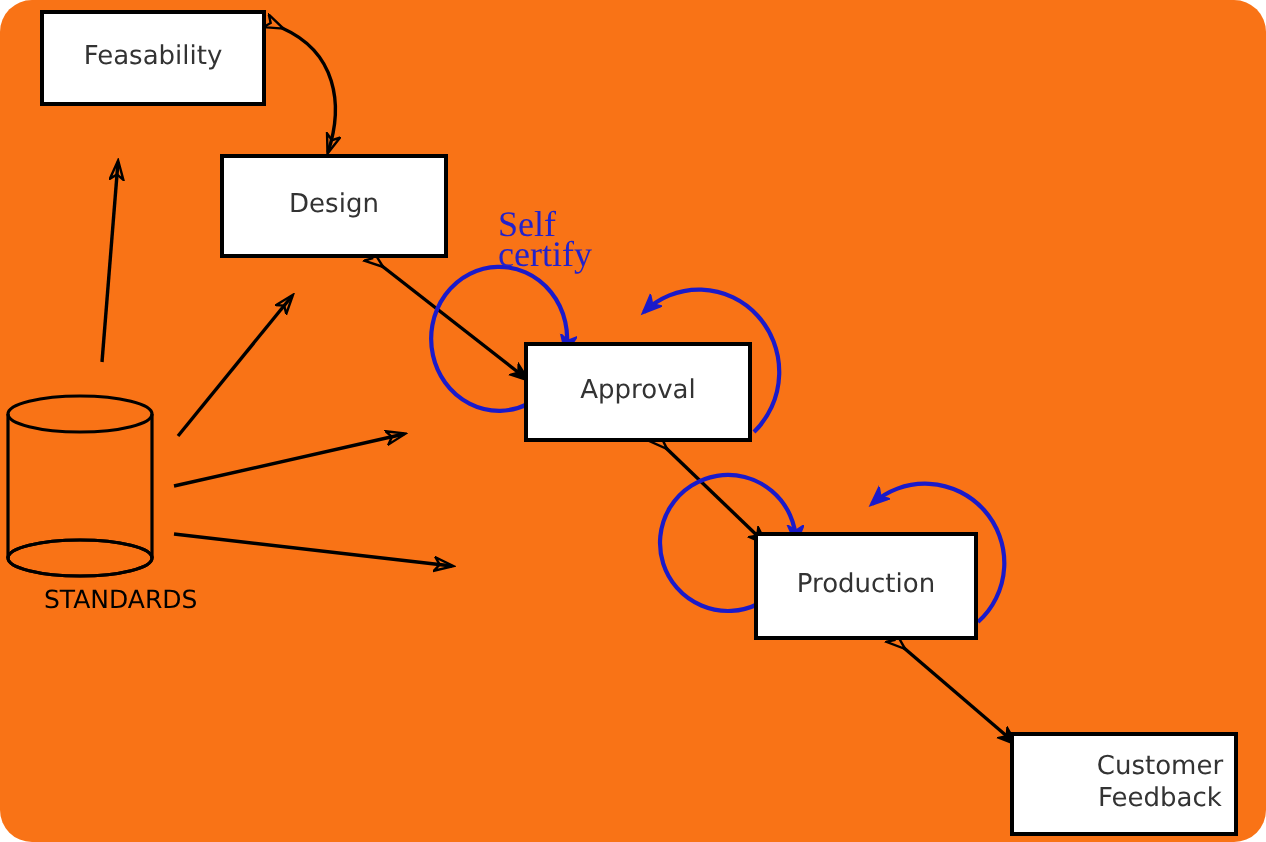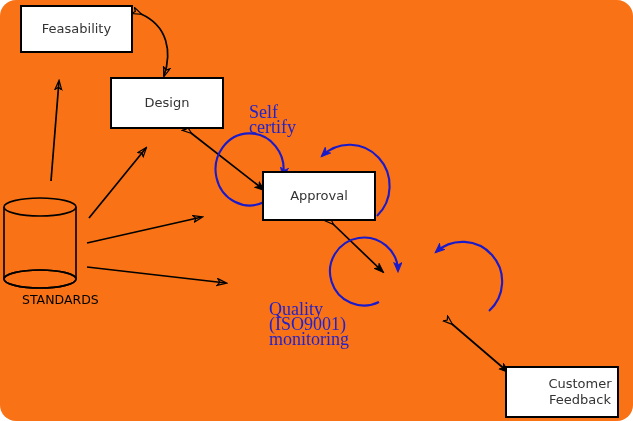--- a/index.html
+++ b/index.html
@@ -140,30 +140,30 @@
   </div>
 
   <div class="node-box" style="left:110px; top:77px; width:114px; height:52px;">
     <span class="node-label">Design</span>
   </div>
 
   <div class="node-box" style="left:262px; top:171px; width:114px; height:50px;">
     <span class="node-label">Approval</span>
   </div>
 
+  <div class="node-box" style="left:377px; top:266px; width:112px; height:54px;">
+    <span class="node-label">Production</span>
+  </div>
 
   <div class="node-box" style="left:505px; top:366px; width:114px; height:52px;padding-left:36px;">
     <span class="node-label">Customer
 Feedback</span>
   </div>
 
   <div class="store-label" style="left:2px; top:292px;margin-left:20px;">STANDARDS</div>
 
   <div class="edge-label" style="left:249px; top:105px;">Self
 certify</div>
 
 
 
-  <div class="edge-label" style="left:269px; top:302px;">Quality
-(ISO9001)
-monitoring</div>
 
 </div>
 
 </body></html>

